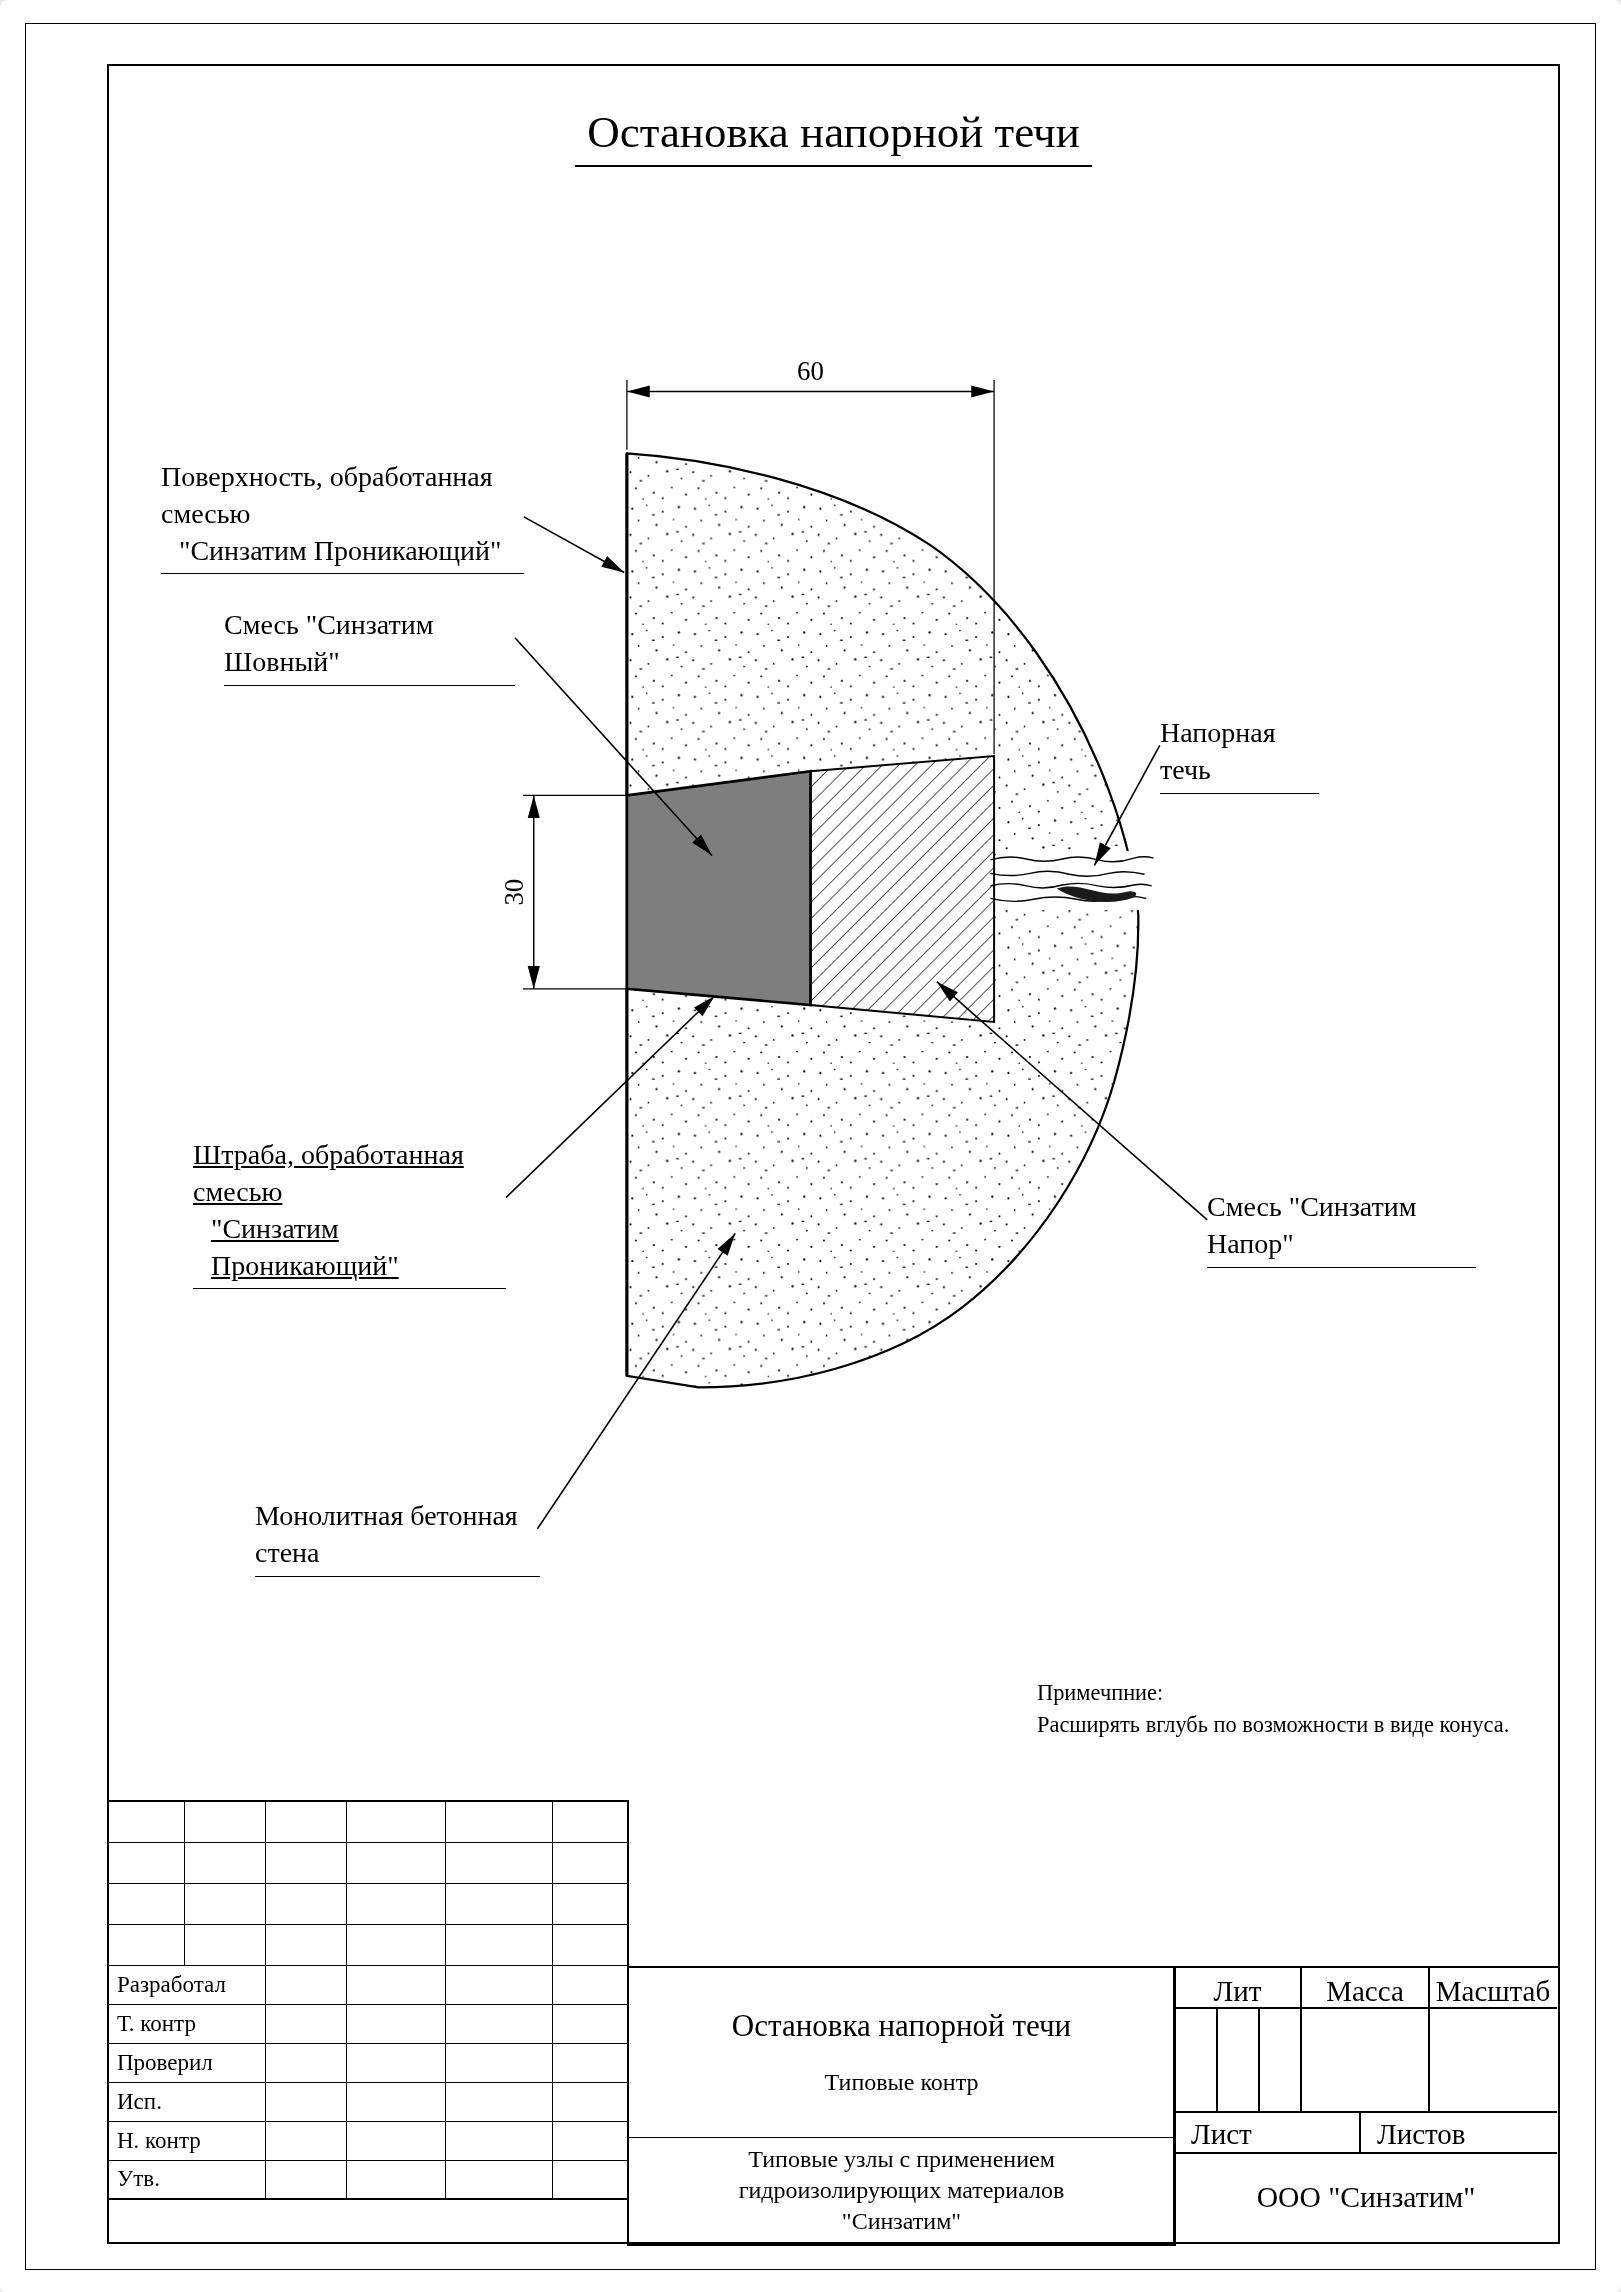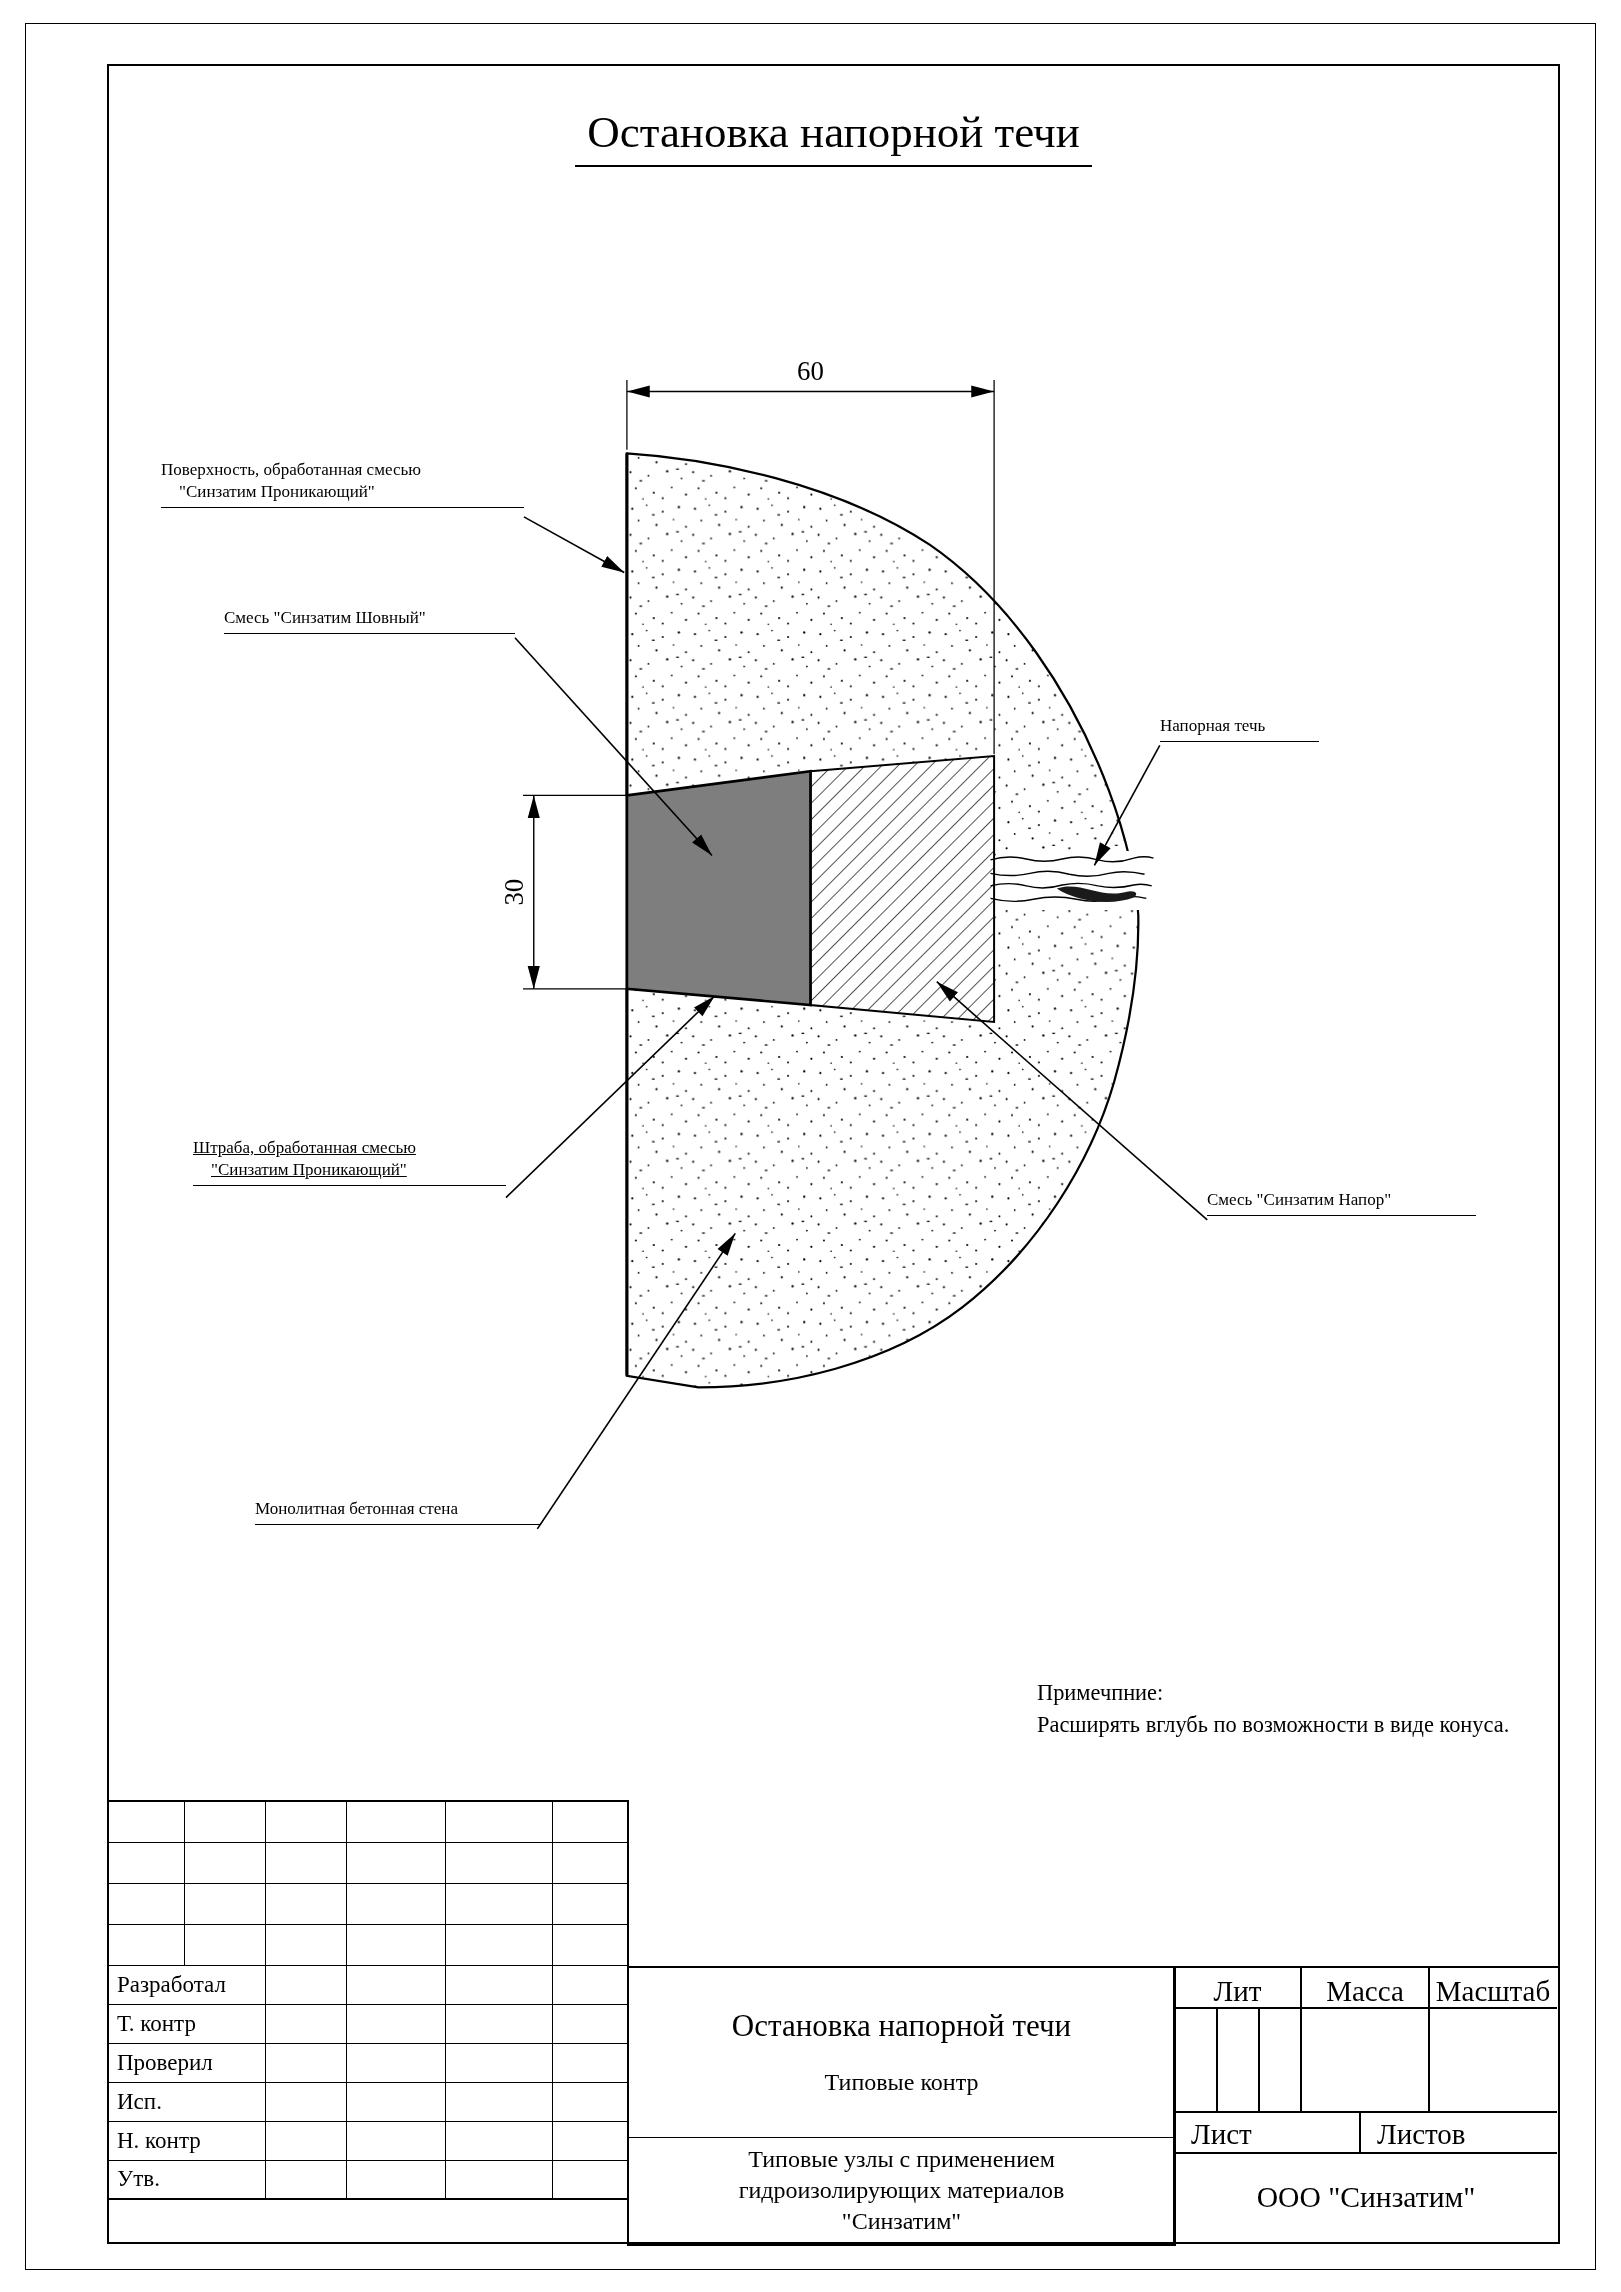--- a/index.html
+++ b/index.html
@@ -3,20 +3,21 @@
 <meta charset="utf-8">
 <style>
   html,body{margin:0;padding:0;background:#e8e8e8;}
   .page{
     position:relative;
     width:1621px;height:2293px;
     background:#ffffff;
     font-family:"Liberation Serif","DejaVu Serif",serif;
     color:#000;
     overflow:hidden;
+    border-radius:8px;
   }
   .outer-border{
     position:absolute;left:25px;top:23px;right:25px;bottom:23px;
     border:1.8px solid #000;
   }
   .frame{
     position:absolute;left:107px;top:64px;right:61px;bottom:49px;
     border:2.7px solid #000;
   }
   .sheet-title{
@@ -25,21 +26,21 @@
   }
   .sheet-title span{
     display:inline-block;
     font-size:45px;
     border-bottom:2.7px solid #000;
     padding:0 12.5px 7.2px 12.5px;
   }
   .drawing-svg{position:absolute;left:0;top:0;}
   .callout{
     position:absolute;
-    font-size:17px;line-height:1.32;
+    font-size:28px;line-height:1.32;
     border-bottom:1.8px solid #000;
     padding-bottom:3.6px;
   }
   .callout .l2{padding-left:18px;}
   .note-block{
     position:absolute;left:1037px;top:1677px;
     font-size:22.4px;line-height:1.45;
   }
   
   table.stamp{

